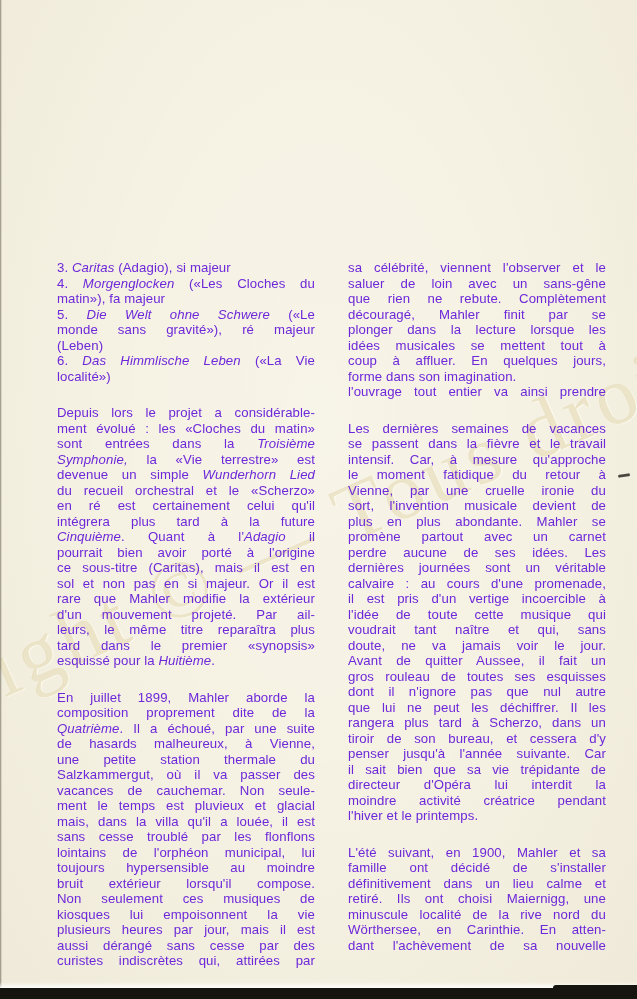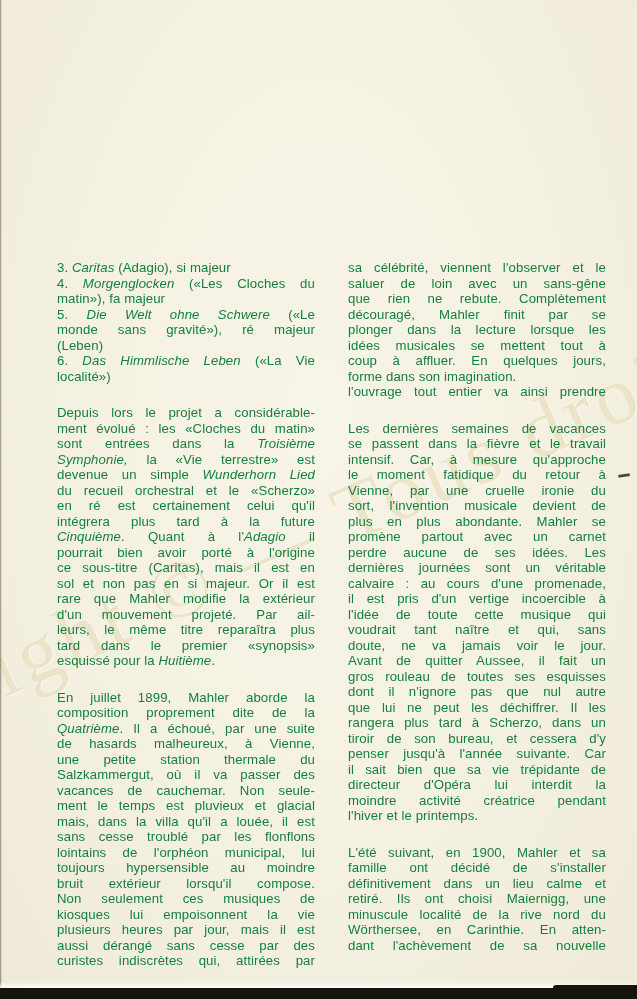--- a/index.html
+++ b/index.html
@@ -40,21 +40,21 @@
     top: 260px;
     width: 549px;
     display: flex;
     gap: 33px;
   }
   .col {
     width: 258px;
     font-size: 13.2px;
     line-height: 15.5px;
     letter-spacing: 0.1px;
-    color: #15803d;
+    color: #6d28d9;
     hyphens: none;
   }
   .para { margin: 0; }
   .para.spaced { margin-top: 21px; }
   .line { text-align: justify; text-align-last: justify; }
   .line.noj { text-align: left; text-align-last: left; }
   .it { font-style: italic; }
   .margin-mark {
     position: absolute;
     left: 618px; top: 474px;

